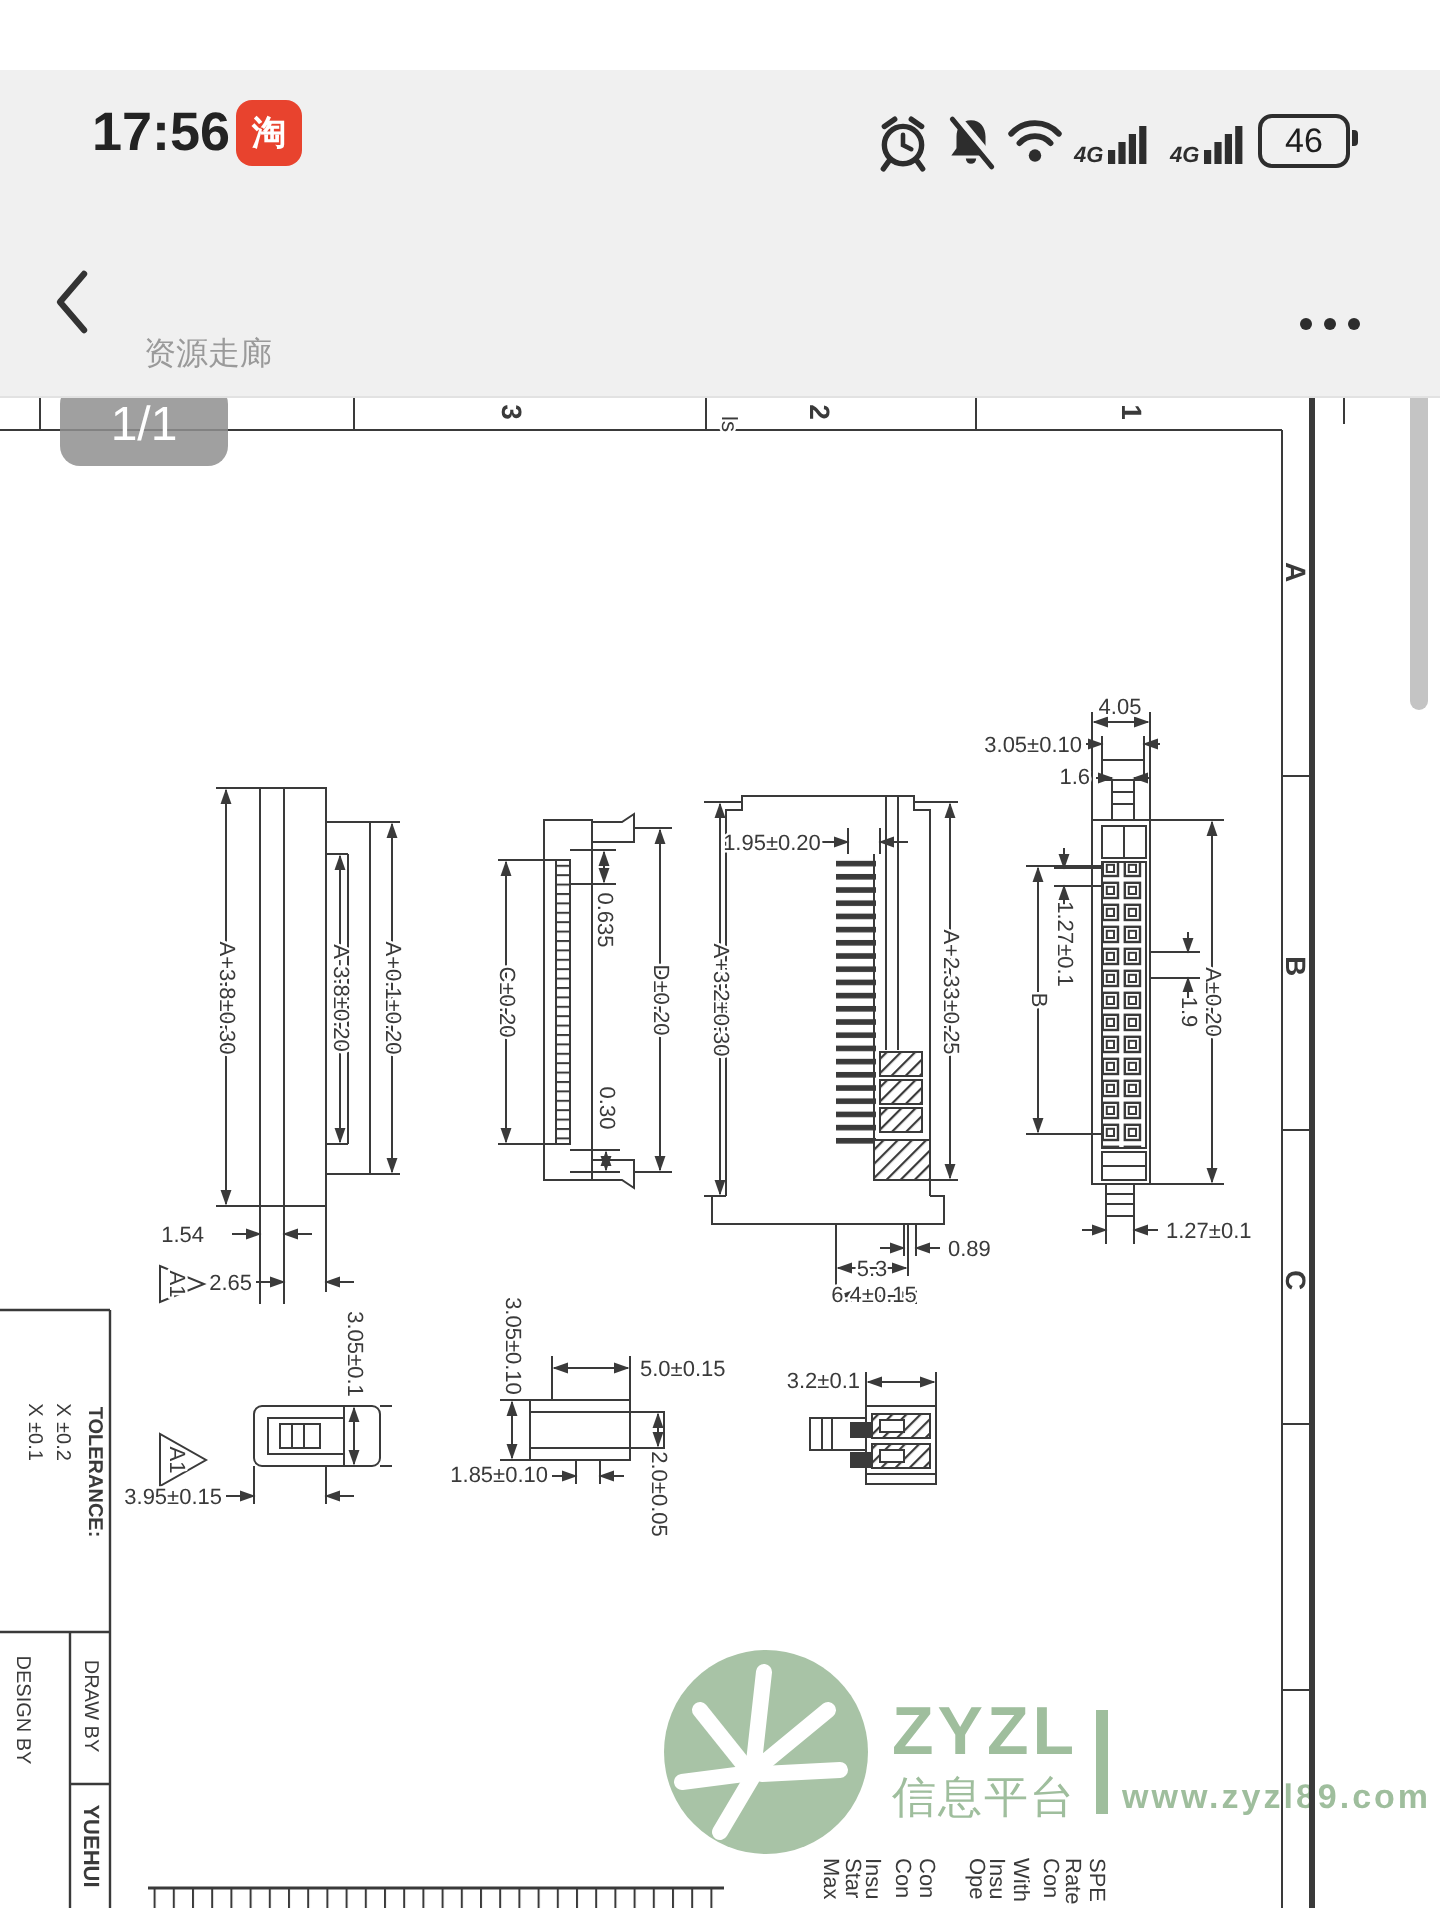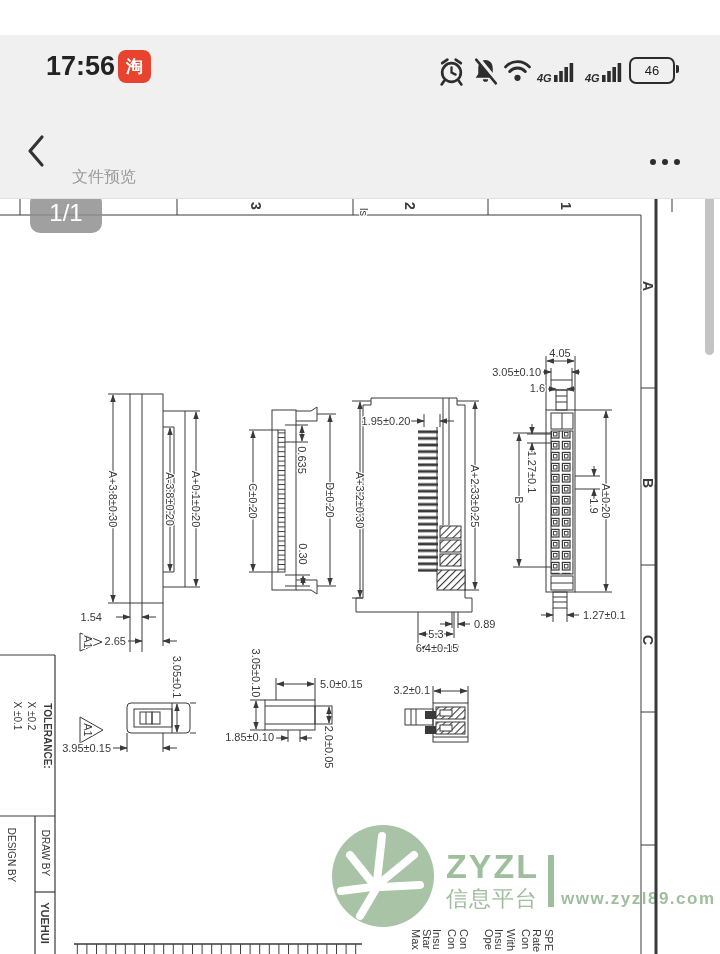--- a/index.html
+++ b/index.html
@@ -10,30 +10,30 @@
           border-bottom:1px solid #e2e2e2;z-index:40;margin-top:35px;}
   .time{position:absolute;left:46px;top:16px;font-size:27px;font-weight:bold;color:#232323;}
   .taobao{position:absolute;left:118px;top:15px;width:33px;height:33px;border-radius:8px;
           background:#e8432e;color:#fff;display:flex;align-items:center;justify-content:center;
           font-size:17px;font-weight:bold;}
   .sicon{position:absolute;top:22px;}
   .sig{display:flex;align-items:flex-end;font-style:italic;}
   .sig .g4{font-size:11px;font-weight:bold;color:#2d2d2d;margin-right:1px;line-height:10px;}
   .battery{position:absolute;left:629px;top:22px;width:42px;height:23px;border:2.5px solid #2d2d2d;
            border-radius:7px;display:flex;align-items:center;justify-content:center;
-           font-size:13px;color:#1e1e1e;background:transparent;}
+           font-size:17px;color:#1e1e1e;background:transparent;}
   .battery:after{content:"";position:absolute;right:-6px;top:6px;width:3px;height:8px;
                  background:#2d2d2d;border-radius:0 2px 2px 0;}
   .back{position:absolute;left:24px;top:96px;width:26px;height:40px;cursor:pointer;}
   .hdr-title{position:absolute;left:72px;top:86px;font-size:25px;color:#141414;white-space:pre;}
   .hdr-sub{position:absolute;left:72px;top:132px;font-size:16px;color:#9a9a9a;}
   .dots{position:absolute;left:650px;top:124px;display:flex;gap:6px;cursor:pointer;}
   .dots i{width:6px;height:6px;border-radius:50%;background:#2d2d2d;}
   
-  .badge{position:absolute;left:30px;top:192px;width:72px;height:41px;border-radius:10px;
+  .badge{position:absolute;left:30px;top:192px;width:84px;height:41px;border-radius:10px;
          background:rgba(143,143,143,0.85);color:#ffffff;font-size:24px;display:flex;
          align-items:center;justify-content:center;z-index:30;}
   .scrollbar{position:absolute;left:705px;top:172px;width:9px;height:183px;border-radius:5px;
              background:#c4c4c4;z-index:30;}
   
   .wm{position:absolute;left:0;top:0;width:720px;height:954px;z-index:5;}
   .wm-globe{position:absolute;left:330px;top:823px;}
   .wm-brand{position:absolute;left:446px;top:847px;font-size:34px;font-weight:bold;
             letter-spacing:2px;color:#9fbe9d;}
   .wm-brandsub{position:absolute;left:446px;top:884px;font-size:22px;font-weight:normal;
@@ -416,21 +416,21 @@
       </svg>
     </div>
 
     <div class="battery">
       <span>46</span>
     </div>
 
     <svg class="back" viewBox="0 0 26 40">
       <polyline points="18,6 6,20 18,34" fill="none" stroke="#333" stroke-width="3.2" stroke-linecap="round" stroke-linejoin="round"></polyline>
     </svg>
-    <div class="hdr-sub">文件预览</div>
+    <div class="hdr-sub">资源走廊</div>
     <div class="dots">
         <i></i>
         <i></i>
         <i></i>
       </div>
   </div>
 
 </div>
 
 </body></html>

